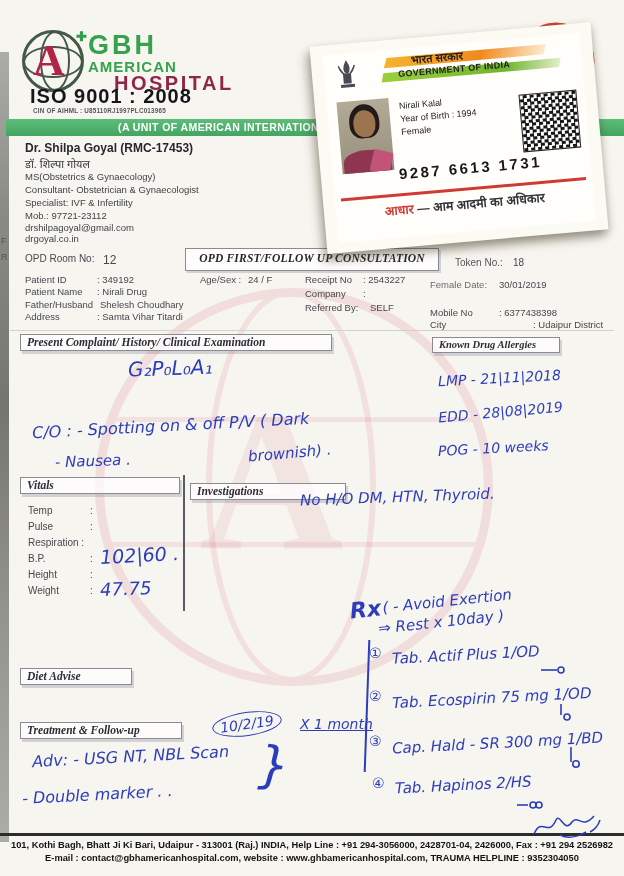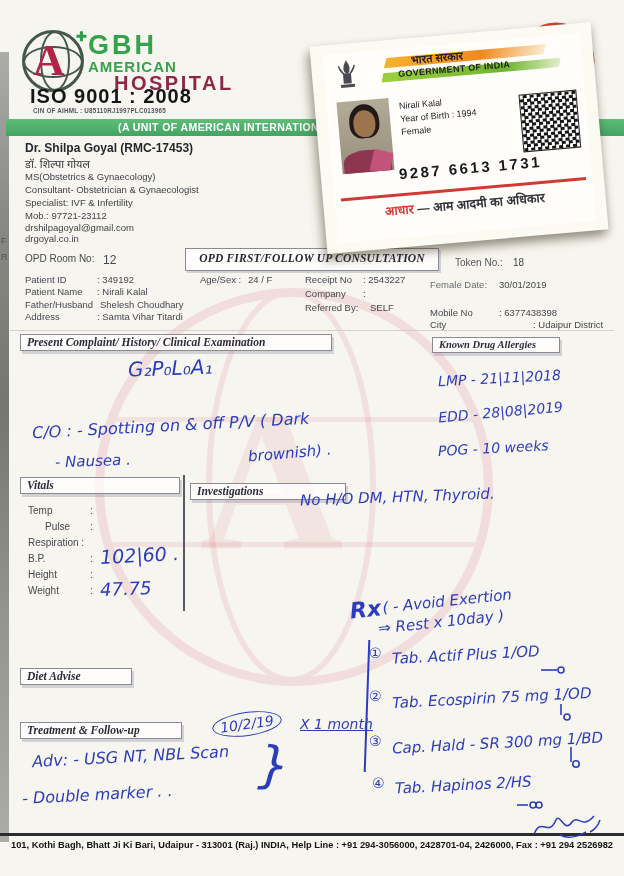--- a/index.html
+++ b/index.html
@@ -165,21 +165,21 @@
   <div class="abs ft z1" style="left:25px;top:274px;">Patient ID</div>
   <div class="abs ft z1" style="left:97px;top:274px;">: 349192</div>
   <div class="abs ft z1" style="left:200px;top:274px;">Age/Sex :</div>
   <div class="abs ft z1" style="left:248px;top:274px;">24  / F</div>
   <div class="abs ft z1" style="left:305px;top:274px;">Receipt No</div>
   <div class="abs ft z1" style="left:363px;top:274px;">: 2543227</div>
   <div class="abs ft z1" style="left:430px;top:279px;color:#6a6a72;">Female Date:</div>
   <div class="abs ft z1" style="left:499px;top:279px;">30/01/2019</div>
 
   <div class="abs ft z1" style="left:25px;top:286px;">Patient Name</div>
-  <div class="abs ft z1" style="left:97px;top:286px;">: Nirali Kalal</div>
+  <div class="abs ft z1" style="left:97px;top:286px;">: Nirali Drug</div>
   <div class="abs ft z1" style="left:305px;top:288px;">Company</div>
   <div class="abs ft z1" style="left:363px;top:288px;">:</div>
 
   <div class="abs ft z1" style="left:25px;top:299px;">Father/Husband</div>
   <div class="abs ft z1" style="left:100px;top:299px;">Shelesh Choudhary</div>
   <div class="abs ft z1" style="left:305px;top:302px;">Referred By:</div>
   <div class="abs ft z1" style="left:370px;top:302px;">SELF</div>
   <div class="abs ft z1" style="left:430px;top:307px;">Mobile No</div>
   <div class="abs ft z1" style="left:499px;top:307px;">: 6377438398</div>
 
@@ -202,21 +202,21 @@
   <div class="abs hw z2" style="left:438px;top:404px;font-size:14px;transform:rotate(-5deg);">EDD - 28|08|2019</div>
   <div class="abs hw z2" style="left:438px;top:440px;font-size:14px;transform:rotate(-3deg);">POG - 10 weeks</div>
 
   <div class="abs lbl-box z1" style="left:190px;top:483px;width:156px;">Investigations</div>
   <div class="abs lbl-box z1" style="left:20px;top:477px;width:160px;">Vitals</div>
   <div class="abs vline" style="left:183px;top:475px;height:136px;"></div>
   <div class="abs hw z2" style="left:300px;top:488px;font-size:15px;transform:rotate(-2deg);">No H/O DM, HTN, Thyroid.</div>
 
   <div class="abs ft z1" style="left:28px;top:505px;font-size:10px;">Temp</div>
   <div class="abs ft z1" style="left:90px;top:505px;font-size:10px;">:</div>
-  <div class="abs ft z1" style="left:28px;top:521px;font-size:10px;margin-left:17px;">Pulse</div>
+  <div class="abs ft z1" style="left:28px;top:521px;font-size:10px;">Pulse</div>
   <div class="abs ft z1" style="left:90px;top:521px;font-size:10px;">:</div>
   <div class="abs ft z1" style="left:28px;top:537px;font-size:10px;">Respiration :</div>
   <div class="abs ft z1" style="left:28px;top:553px;font-size:10px;">B.P.</div>
   <div class="abs ft z1" style="left:90px;top:553px;font-size:10px;">:</div>
   <div class="abs ft z1" style="left:28px;top:569px;font-size:10px;">Height</div>
   <div class="abs ft z1" style="left:90px;top:569px;font-size:10px;">:</div>
   <div class="abs ft z1" style="left:28px;top:585px;font-size:10px;">Weight</div>
   <div class="abs ft z1" style="left:90px;top:585px;font-size:10px;">:</div>
 
   <div class="abs hw z2" style="left:100px;top:544px;font-size:19px;transform:rotate(-3deg);">102|60 .</div>
@@ -272,14 +272,15 @@
   <div class="abs hw z2" style="left:258px;top:736px;font-size:50px;font-weight:200;transform:rotate(3deg);">}</div>
 
   <div class="abs sig z2" style="left:532px;top:808px;">
     <svg width="72" height="32" viewBox="0 0 72 32">
       <path d="M2 26 C 10 8, 16 30, 24 12 C 28 4, 32 26, 40 14 C 46 6, 50 22, 62 8 M 28 27 c 8 4 18 2 26 -3 M 58 24 c 4 -2 8 -6 10 -12" stroke="#2c3dbb" stroke-width="1.5" fill="none"></path>
     </svg>
   </div>
 
   <div class="abs foot-line"></div>
   <div class="abs foot" style="top:840px;">101, Kothi Bagh, Bhatt Ji Ki Bari, Udaipur - 313001 (Raj.) INDIA, Help Line : +91 294-3056000, 2428701-04, 2426000, Fax : +91 294 2526982</div>
+  <div class="abs foot" style="top:853px;">E-mail : contact@gbhamericanhospital.com, website : www.ghbamericanhospital.com, TRAUMA HELPLINE : 9352304050</div>
 
 </div>
 
 </body></html>

